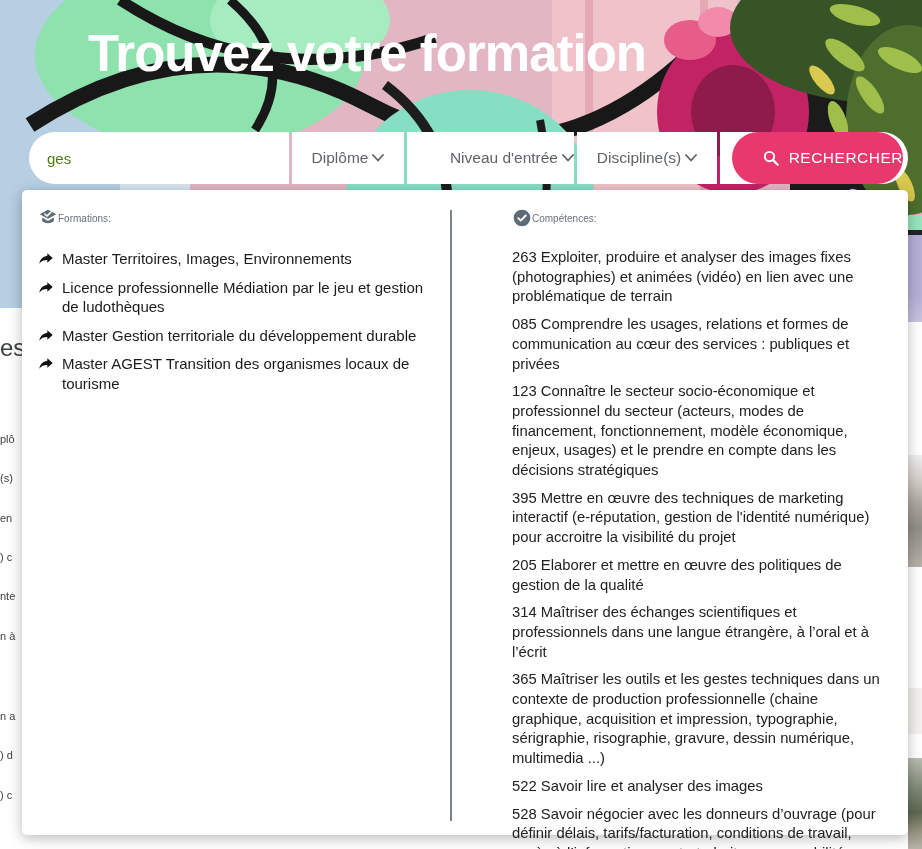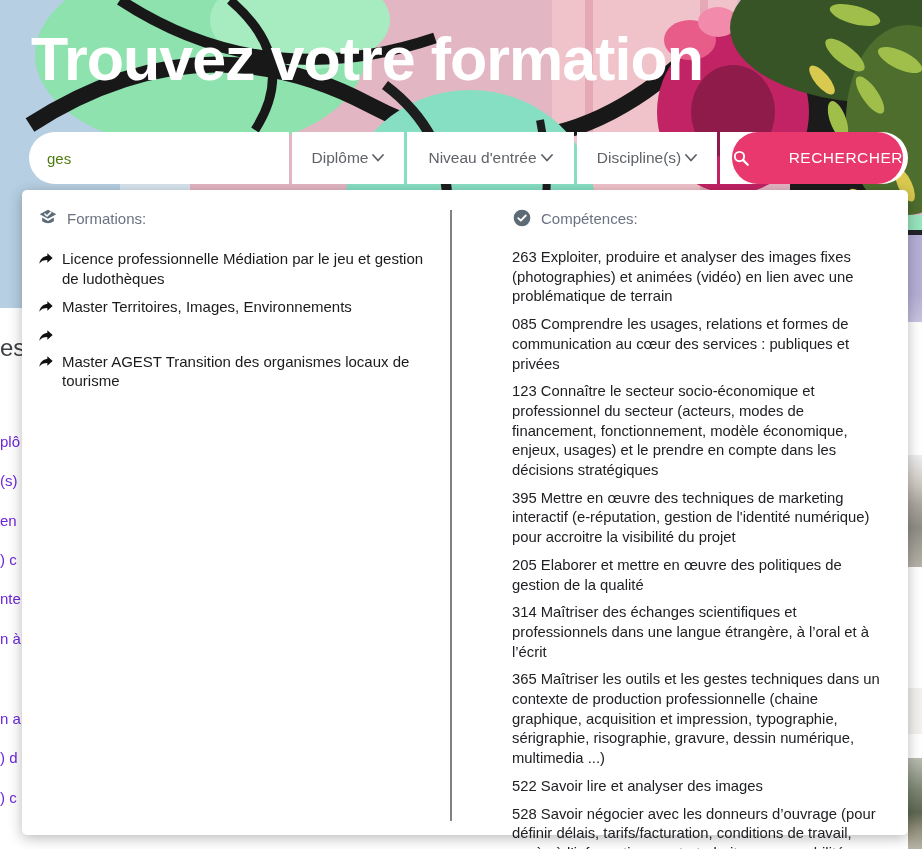--- a/index.html
+++ b/index.html
@@ -4,44 +4,44 @@
 <style>
   * { margin:0; padding:0; box-sizing:border-box; }
   html,body { width:922px; height:849px; overflow:hidden;
               font-family:"Liberation Sans", sans-serif; background:#ffffff; }
   .stage { position:relative; width:922px; height:849px; overflow:hidden; background:#fff; }
 
   
   .hero { position:absolute; left:0; top:0; width:922px; height:308px; overflow:hidden; }
   .hero svg { display:block; width:100%; height:100%; }
   .hero-title { position:absolute; left:0; top:24px; width:734px; text-align:center;
-                color:#ffffff; font-size:61px; font-weight:700; letter-spacing:-1px;
+                color:#ffffff; font-size:51px; font-weight:700; letter-spacing:-1px;
                 white-space:nowrap; z-index:3; }
 
   
   .search-row { position:absolute; left:29px; top:132px; width:879px; height:52px;
                 display:flex; gap:3px; z-index:6; }
   .seg { background:#ffffff; height:52px; display:flex; align-items:center; }
   .search-input { flex:0 0 260px; border:none; outline:none; border-radius:26px 0 0 26px;
                   padding:8px 18px; font-size:15px; color:#4d7c0f;
                   font-family:"Liberation Sans", sans-serif; }
   .dd { justify-content:center; gap:4px; cursor:pointer; color:#5f6368; font-size:15.5px; }
   .dd-diplome { flex:0 0 112px; }
-  .dd-niveau  { flex:0 0 167px; }
+  .dd-niveau  { flex:0 0 167px;justify-content:flex-end; }
   .dd-discipline { flex:0 0 140px; }
   .chev { width:12px; height:8px; display:inline-block; }
   .btn-zone { flex:1 1 auto; position:relative; border-radius:0 26px 26px 0; }
   .search-btn { position:absolute; left:12px; right:5px; top:0; bottom:0;
                 background:#e8386d; border:none; border-radius:26px; cursor:pointer;
-                display:flex; align-items:center; justify-content:space-between; gap:9px;
+                display:flex; align-items:center; justify-content:flex-end; gap:9px;
                 color:#ffffff; font-size:15.5px; font-weight:500; letter-spacing:.5px;
                 font-family:"Liberation Sans", sans-serif; }
 
   
-  .bg-frag { position:absolute; color:#6d28d9; font-size:15px; white-space:nowrap; z-index:1; }
+  .bg-frag { position:absolute; color:#404040; font-size:11px; white-space:nowrap; z-index:1; }
   .bg-head-frag { position:absolute; left:0; top:334px; width:22px; overflow:hidden;
                   color:#3c4043; font-size:24px; z-index:1; white-space:nowrap; }
   .right-card-lavender { position:absolute; left:908px; top:230px; width:14px; height:92px;
                   background:linear-gradient(180deg,#23232b 0 5px,#b5afd6 5px 70%,#c8c3e0 100%); z-index:1; }
   .right-link-frag { position:absolute; left:928px; top:342px; width:14px; overflow:hidden;
                   color:#e8386d; font-size:13px; font-weight:700; text-decoration:underline;
                   z-index:1; cursor:pointer; }
   .right-photo-1 { position:absolute; left:908px; top:455px; width:14px; height:112px; z-index:1;
                   background:linear-gradient(180deg,#efeef0 0%,#cfcac2 25%,#a9a49c 45%,#8f8d86 65%,#b6b2a8 100%); }
   .right-strip   { position:absolute; left:908px; top:688px; width:14px; height:46px;
@@ -49,21 +49,21 @@
   .right-photo-2 { position:absolute; left:908px; top:758px; width:14px; height:91px; z-index:1;
                   background:linear-gradient(180deg,#b9bdb2 0%,#7d8672 35%,#5d6852 60%,#96927f 80%,#b7b3a6 100%); }
 
   
   .panel { position:absolute; left:22px; top:190px; width:886px; height:645px;
            background:#ffffff; border-radius:5px; box-shadow:0 3px 14px rgba(0,0,0,.28);
            z-index:5; display:flex; padding:18px 18px 10px 16px; }
   .col-left  { flex:0 0 412px; padding-right:14px; }
   .divider   { flex:0 0 2px; background:#7d8287; margin:2px 0 4px 0; }
   .col-right { flex:1 1 auto; padding-left:60px; }
-  .panel-head { display:flex; align-items:center; gap:9px; color:#6b7280; font-size:15px; }
+  .panel-head { display:flex; align-items:center; color:#6b7280; font-size:10px; }
   .panel-head .hicon { width:20px; height:20px; flex:0 0 20px; }
   .sugg-list { margin-top:21px; }
   .sugg-item { display:flex; gap:8px; margin-bottom:9px; cursor:pointer;
                color:#1b1b1b; font-size:15px; line-height:19.5px; }
   .sugg-item .aicon { width:16px; height:16px; flex:0 0 16px; margin-top:1px; }
   .comp-list { margin-top:20px; }
   .comp-item { color:#202124; font-size:14.8px; line-height:19.7px; margin-bottom:8px; cursor:pointer; }
 </style>
 </head>
 <body>
@@ -179,34 +179,35 @@
         </svg>
         <span>Formations:</span>
       </div>
       <div class="sugg-list">
 
 
           <div class="sugg-item">
             <svg class="aicon" viewBox="0 0 24 24">
               <path d="M14 8.8 V5 l8 7 -8 7 v-3.9 C8.5 15.1 4.8 16.6 2 20.5 3.2 14.5 6.8 10 14 8.8 Z" fill="#111111"></path>
             </svg>
+            <span>Master Territoires, Images, Environnements</span>
+          </div>
+
+          <div class="sugg-item">
+            <svg class="aicon" viewBox="0 0 24 24">
+              <path d="M14 8.8 V5 l8 7 -8 7 v-3.9 C8.5 15.1 4.8 16.6 2 20.5 3.2 14.5 6.8 10 14 8.8 Z" fill="#111111"></path>
+            </svg>
             <span>Licence professionnelle Médiation par le jeu et gestion de ludothèques</span>
           </div>
 
           <div class="sugg-item">
             <svg class="aicon" viewBox="0 0 24 24">
               <path d="M14 8.8 V5 l8 7 -8 7 v-3.9 C8.5 15.1 4.8 16.6 2 20.5 3.2 14.5 6.8 10 14 8.8 Z" fill="#111111"></path>
             </svg>
-            <span>Master Territoires, Images, Environnements</span>
-          </div>
-
-          <div class="sugg-item">
-            <svg class="aicon" viewBox="0 0 24 24">
-              <path d="M14 8.8 V5 l8 7 -8 7 v-3.9 C8.5 15.1 4.8 16.6 2 20.5 3.2 14.5 6.8 10 14 8.8 Z" fill="#111111"></path>
-            </svg>
+            <span>Master Gestion territoriale du développement durable</span>
           </div>
 
           <div class="sugg-item">
             <svg class="aicon" viewBox="0 0 24 24">
               <path d="M14 8.8 V5 l8 7 -8 7 v-3.9 C8.5 15.1 4.8 16.6 2 20.5 3.2 14.5 6.8 10 14 8.8 Z" fill="#111111"></path>
             </svg>
             <span>Master AGEST Transition des organismes locaux de tourisme</span>
           </div>
         </div>
     </div>

